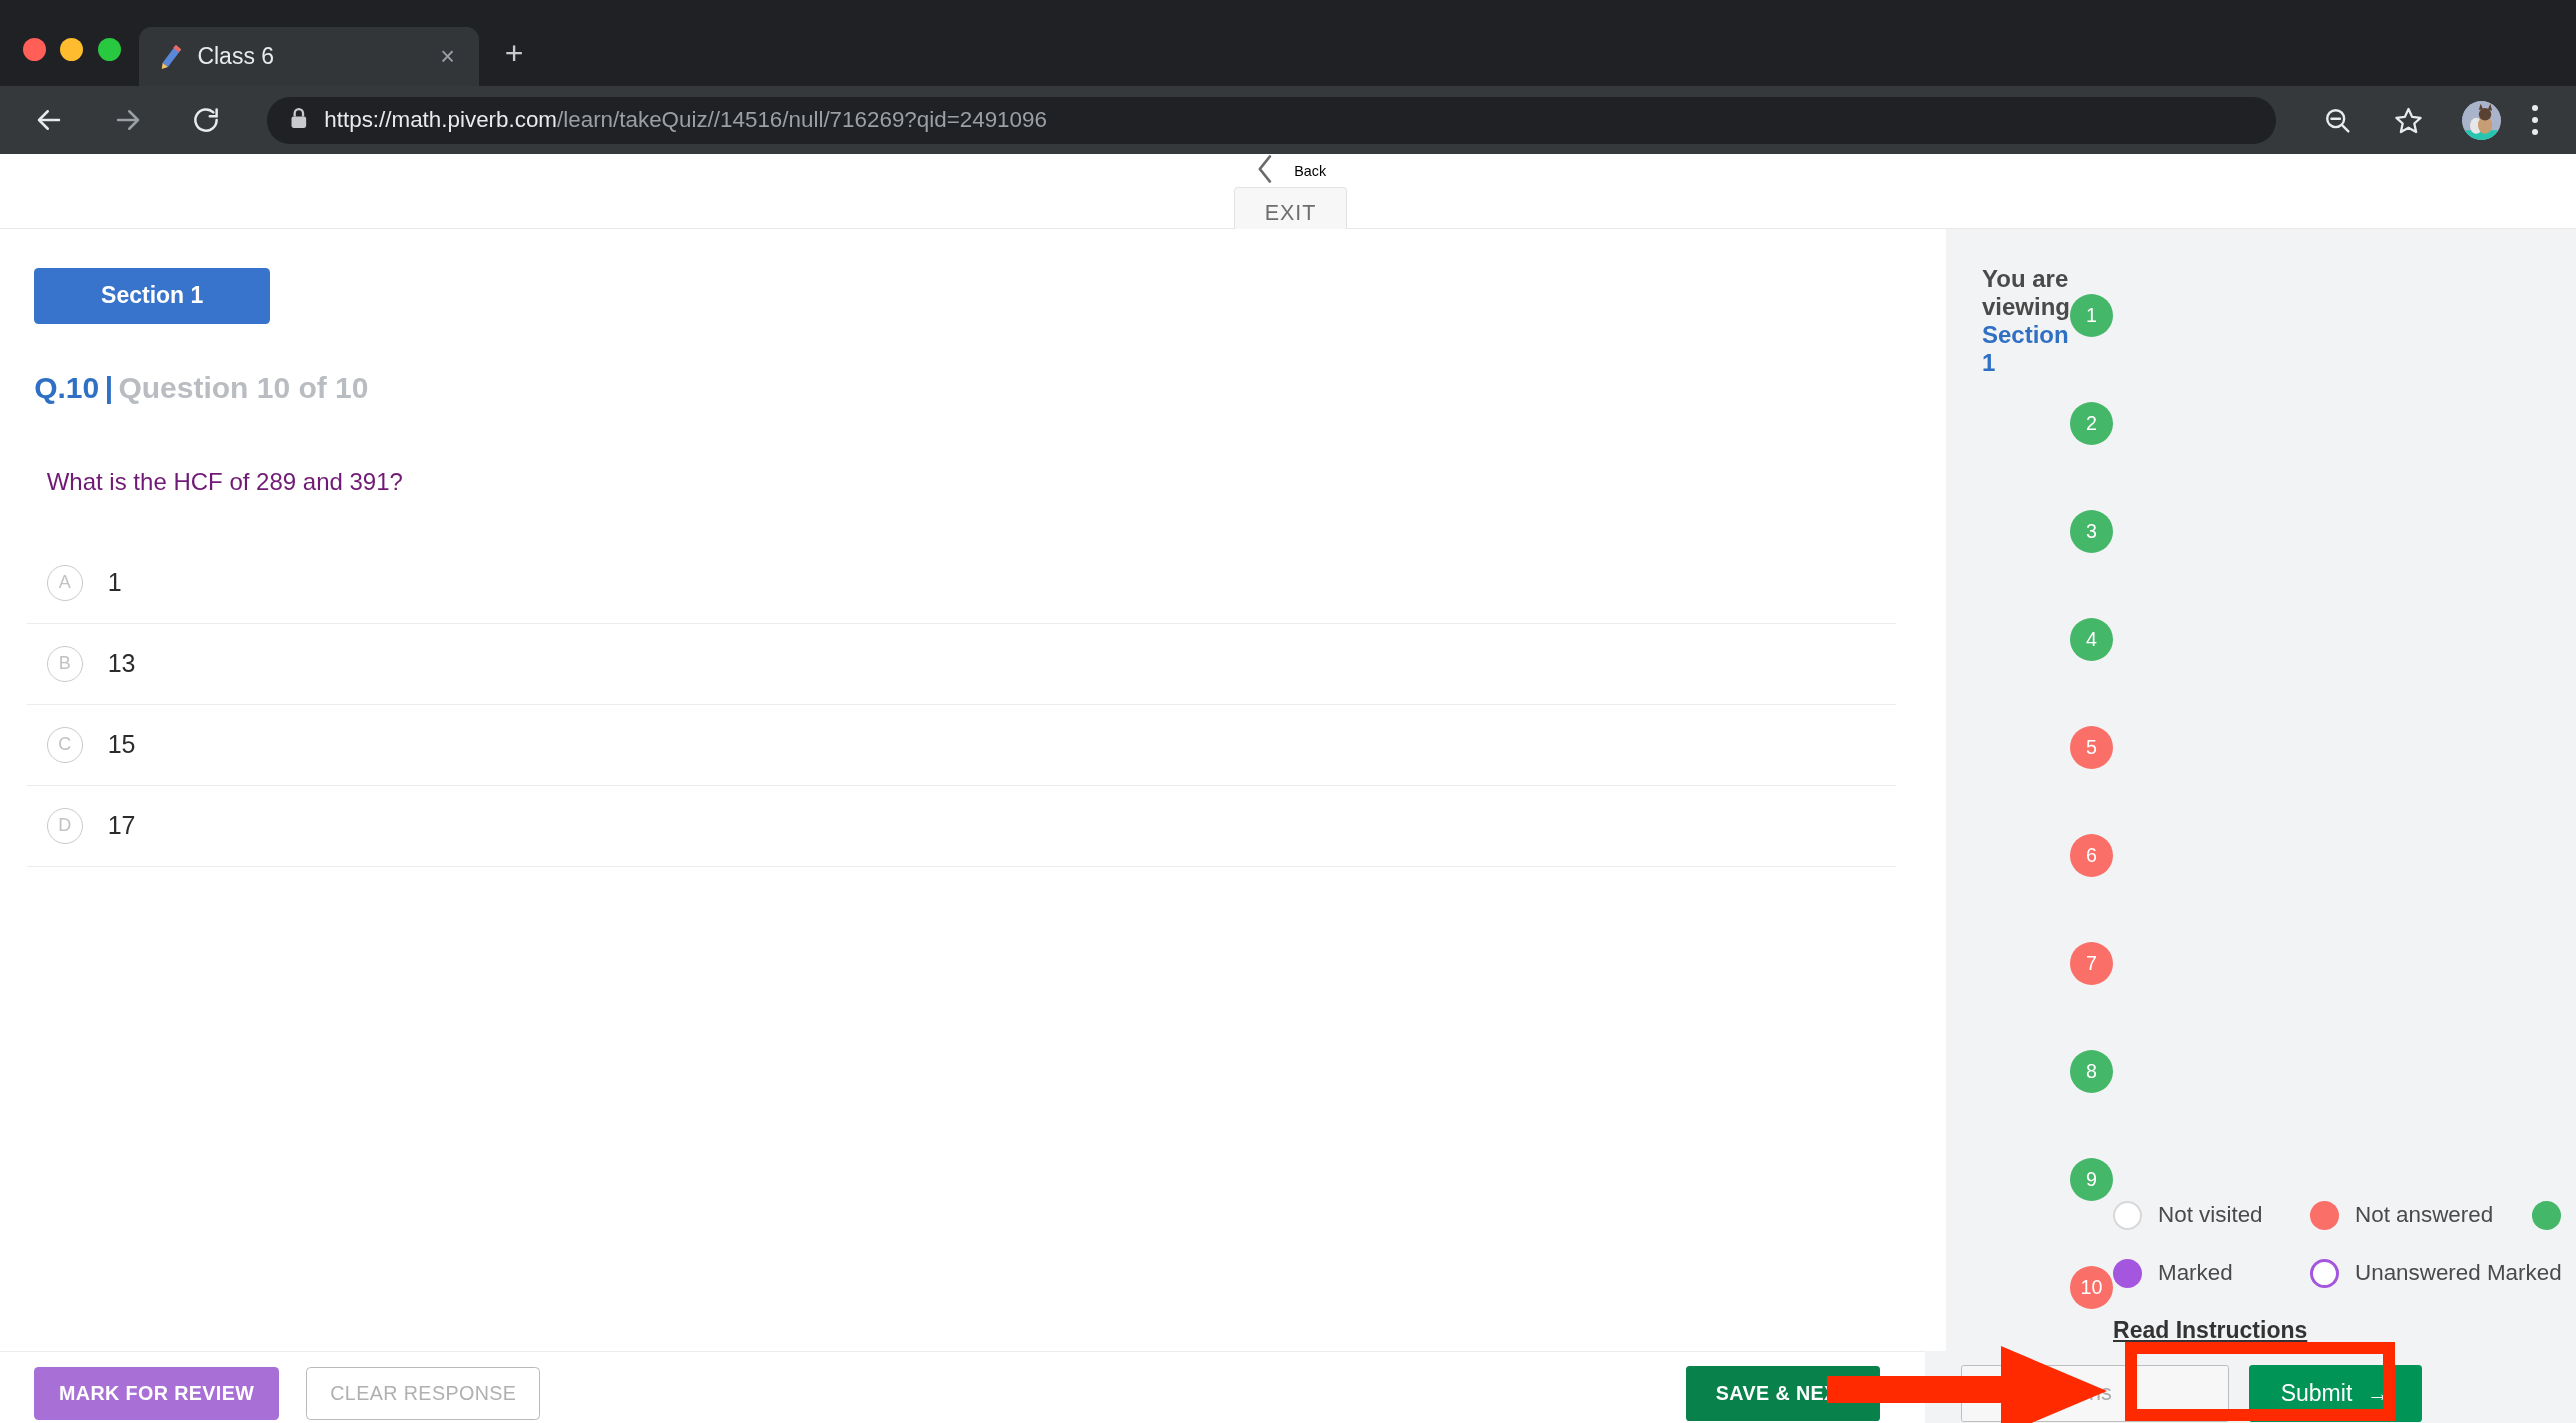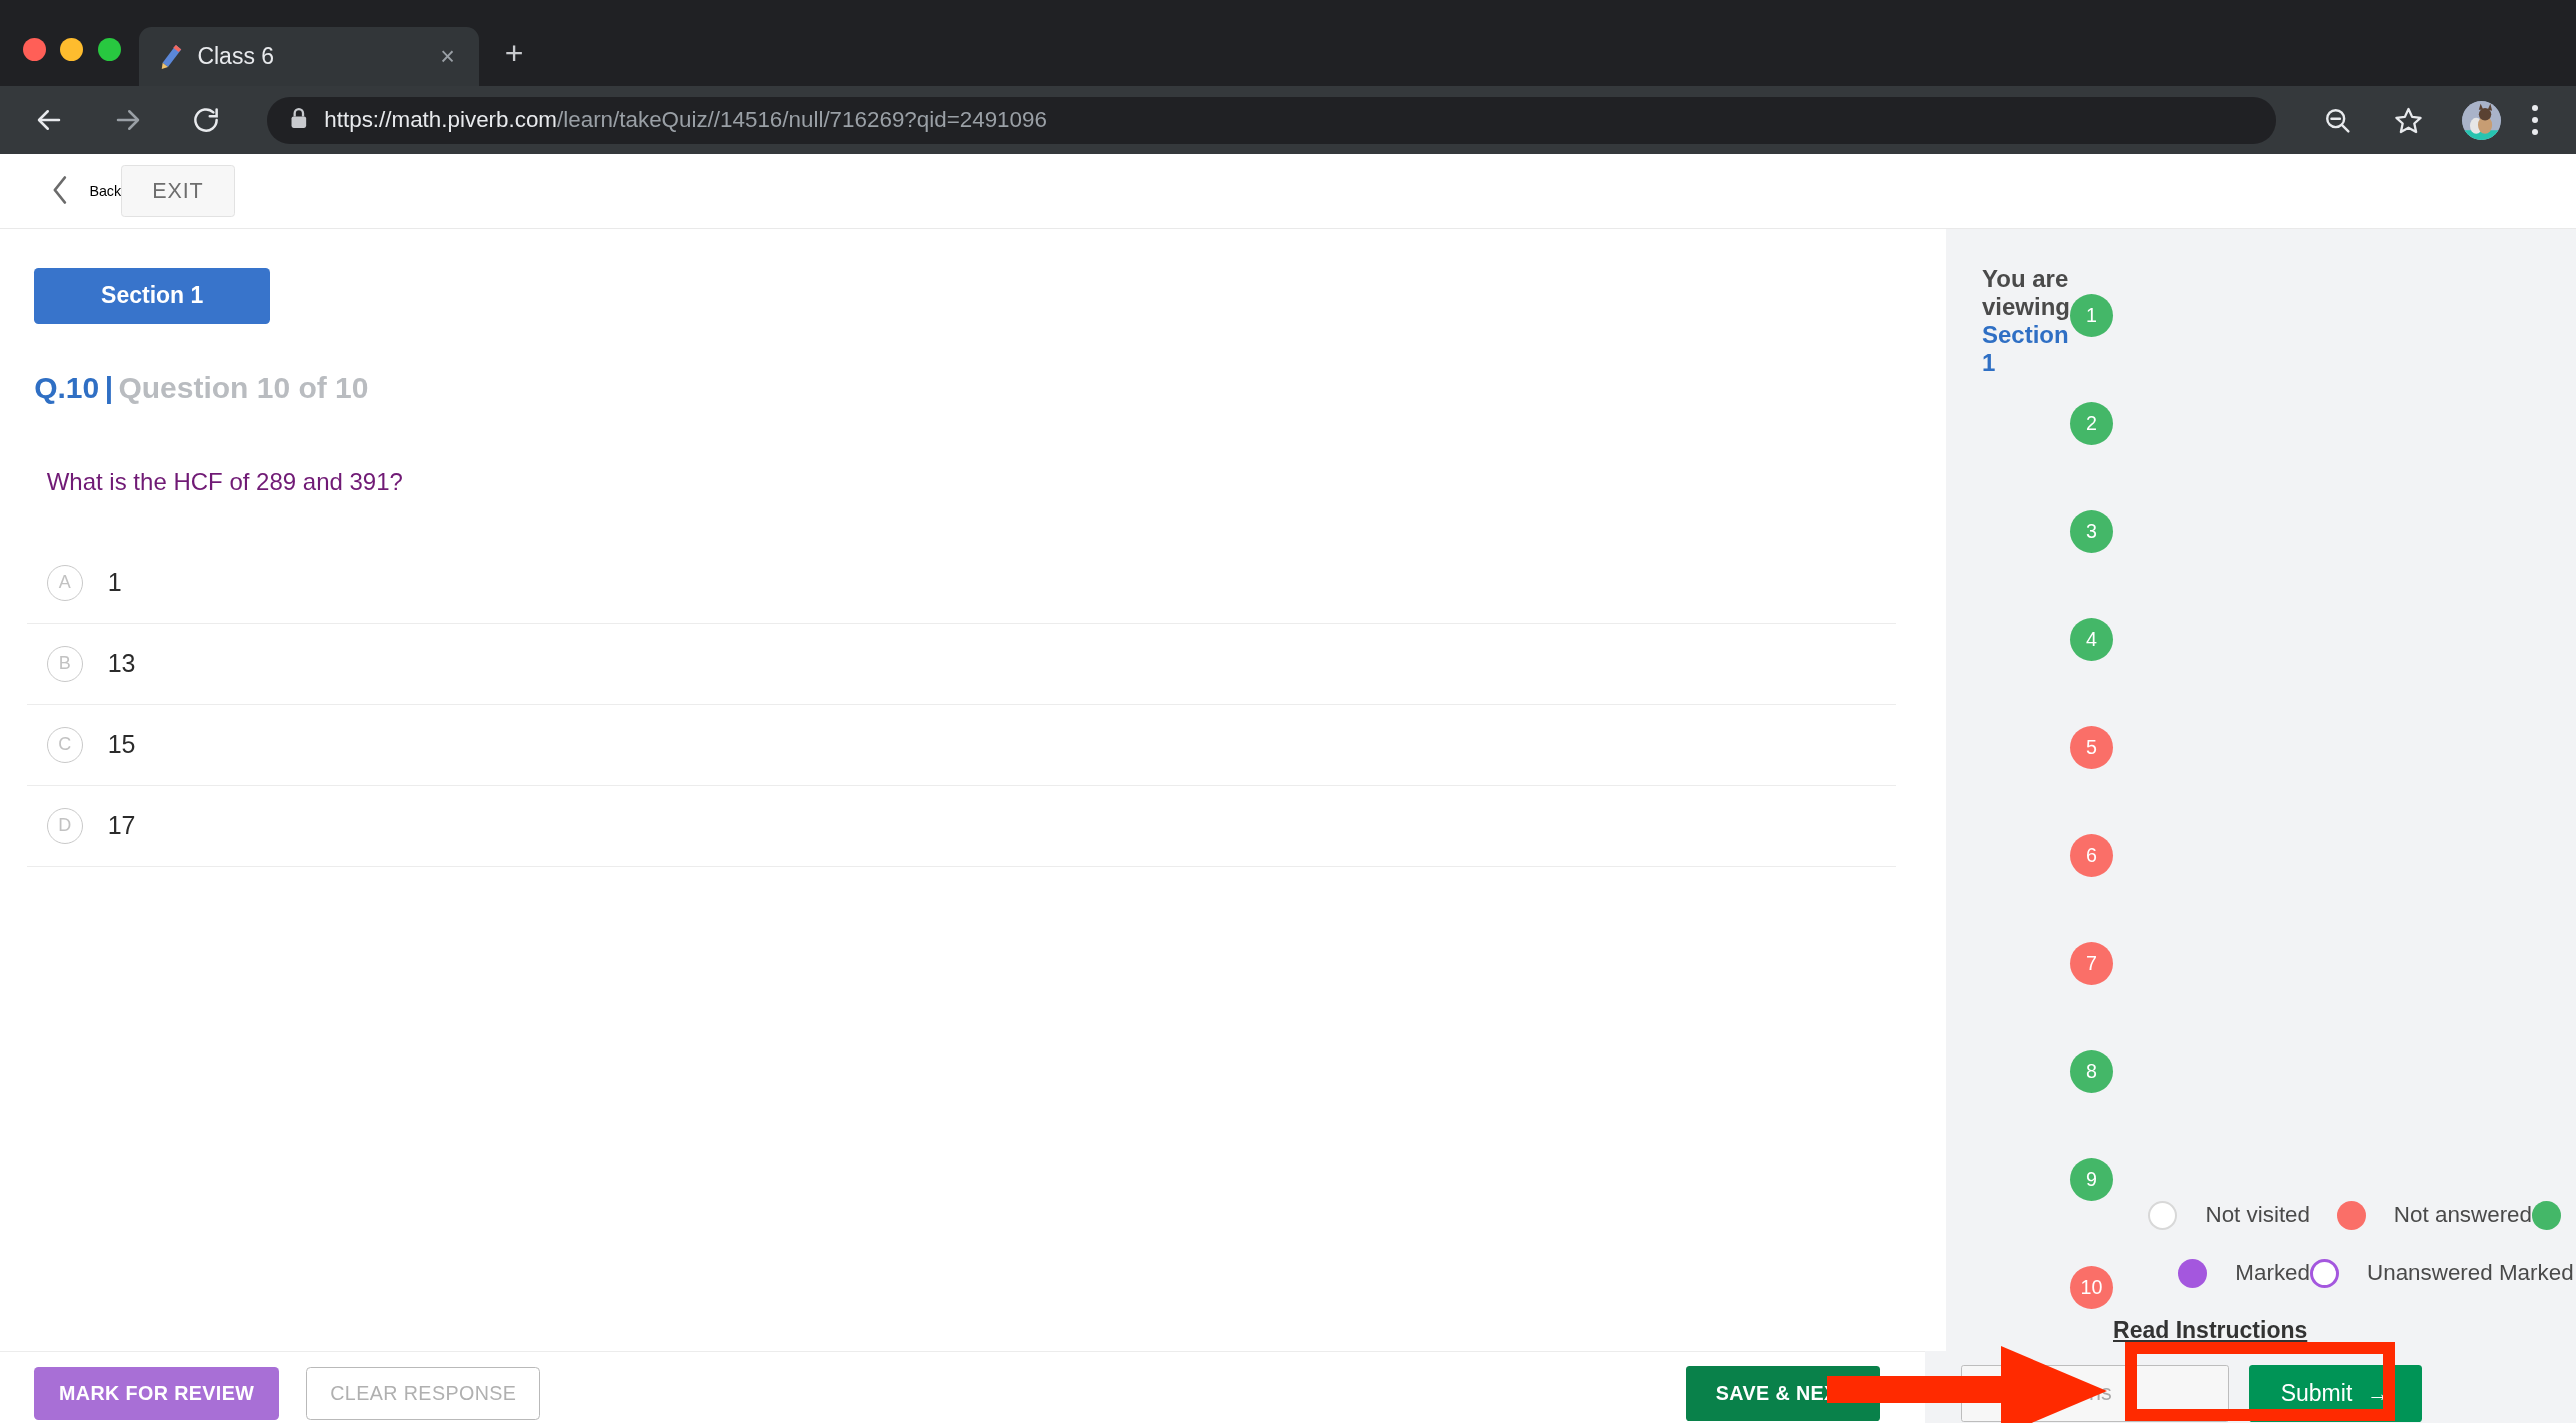--- a/index.html
+++ b/index.html
@@ -91,20 +91,21 @@
   }
   .menu-dot { width: 6.3px; height: 6.3px; border-radius: 50%; background: #e8eaed; }
 
   
   #app { width: 2576px; height: 1424px; }
   #app-header {
     height: 75px; background: #ffffff;
     border-bottom: 1.8px solid #e9e9e9;
     display: flex; align-items: center;
     padding: 0 45px 0 50px;
+    flex-direction: column;
   }
   #back-link { display: flex; align-items: center; gap: 19.7px; }
   #back-chevron { color: #6b6b6b; }
   #exit-button {
     border: 1.8px solid #e2e2e2; background: #f7f7f7;
     color: #6e6e6e; font-size: 21.5px; letter-spacing: 0.9px;
     padding: 12.5px 30px; border-radius: 3.6px;
   }
 
   #app-body { display: flex; height: calc(1424px - 143px - 75px - 84px); }
@@ -161,21 +162,21 @@
     width: 43px; height: 43px; border-radius: 50%;
     color: #ffffff; font-size: 19.7px;
     display: flex; align-items: center; justify-content: center;
     flex: none;
   }
   .pd-answered { background: #44b768; }
   .pd-notanswered { background: #fa6f68; }
 
   #legend { margin-top: auto; padding-bottom: 7.2px; }
   .legend-row { display: flex; align-items: center; margin-bottom: 29px; }
-  .legend-item { display: flex; align-items: center; gap: 28px; justify-content: flex-end; }
+  .legend-item { display: flex; align-items: center; gap: 16px; }
   .legend-dot { width: 29px; height: 29px; border-radius: 50%; flex: none; }
   .ld-notvisited { background: #ffffff; border: 2.7px solid #d8d8d8; }
   .ld-notanswered { background: #fa6f68; }
   .ld-answered { background: #44b768; }
   .ld-marked { background: #a457de; }
   .ld-unansweredmarked { background: #ffffff; border: 3.6px solid #a457de; }
   .legend-label { font-size: 22.4px; color: #4a4a4a; white-space: nowrap; }
   #legend-row-1 .legend-item:nth-child(1) { width: 197px; }
   #legend-row-1 .legend-item:nth-child(2) { width: 222px; }
   #legend-row-2 .legend-item:nth-child(1) { width: 197px; }

